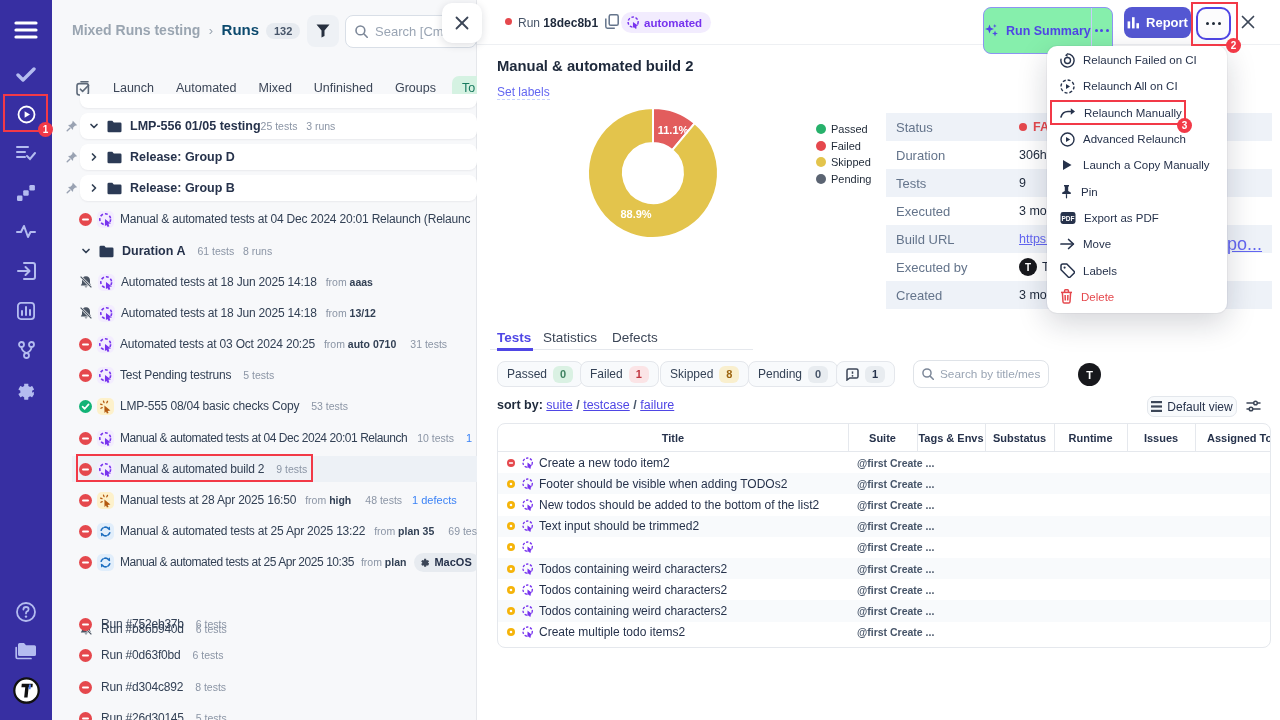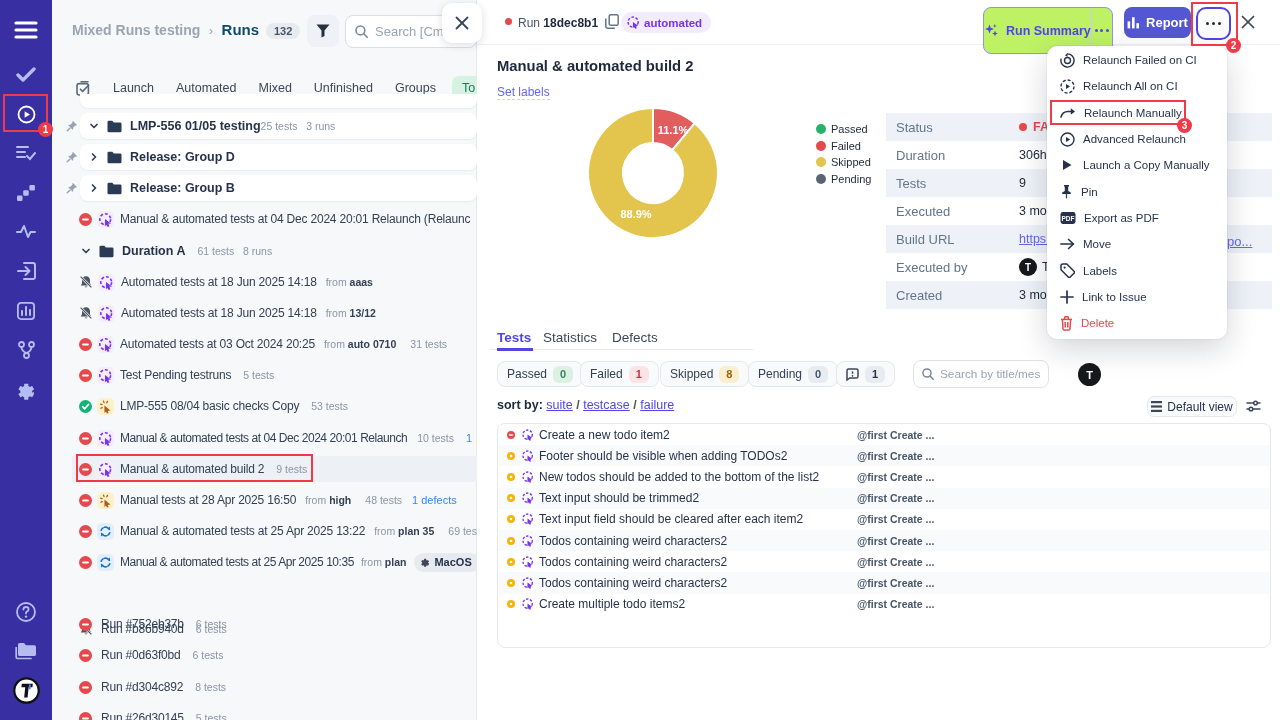--- a/index.html
+++ b/index.html
@@ -499,21 +499,21 @@
         <path d="M9.8 14.2 L2.4 14.2 Q0.8 14.2 0.8 12.6 L0.8 4.4"></path>
       </g>
     </svg>
   <div class="abs" style="left:144px; top:12px; height:21px; background:#f2ecfe; border-radius:11px; display:flex; align-items:center; padding:0 9px 0 6px; gap:4px;">
     <svg width="13" height="13" viewBox="0 0 17 17">
         <use href="#autoglyph"></use>
       </svg>
     <span style="font-size:11.5px; font-weight:700; color:#7733ee;">automated</span>
   </div>
 
-  <div class="abs" style="left:506px; top:7px; width:130px; height:47px; border:1px solid #8c95f2; border-radius:8px; display:flex; align-items:center; background:#bef264;">
+  <div class="abs" style="left:506px; top:7px; width:130px; height:47px; border:1px solid #8c95f2; border-radius:8px; display:flex; align-items:center; background:#86efac;">
     <div style="flex:1; display:flex; align-items:center; justify-content:center; gap:7px; border-right:1px solid #c7cdf8; height:100%;">
       <svg width="15" height="15" viewBox="0 0 15 15">
           <g fill="#4f46e5">
             <path d="M5.5 1.5 L6.7 4.8 L10 6 L6.7 7.2 L5.5 10.5 L4.3 7.2 L1 6 L4.3 4.8 Z"></path>
             <path d="M11 7.5 L11.8 9.7 L14 10.5 L11.8 11.3 L11 13.5 L10.2 11.3 L8 10.5 L10.2 9.7 Z"></path>
             <path d="M10.8 1 L11.3 2.4 L12.7 2.9 L11.3 3.4 L10.8 4.8 L10.3 3.4 L8.9 2.9 L10.3 2.4 Z"></path>
           </g>
         </svg>
       <span style="font-size:12.5px; font-weight:600; color:#4f46e5; white-space:nowrap;">Run Summary</span>
     </div>
@@ -589,21 +589,21 @@
       </div>
     <div class="inforow">
         <span class="il">Executed by</span>
         <span class="iv" style="display:flex; align-items:center; gap:5px;"><span style="width:18px;height:18px;border-radius:50%;background:#17181c;color:#fff;display:inline-flex;align-items:center;justify-content:center;font-size:10px;font-weight:700;">T</span>Tatiana</span>
       </div>
     <div class="inforow" style="background:#eef2f8;">
         <span class="il">Created</span>
         <span class="iv">3 months ago</span>
       </div>
   </div>
-  <div class="abs" style="left:750px; top:234px; font-size:13px; color:#6366f1; text-decoration:underline;">po...</div>
+  <div class="abs" style="left:750px; top:234px; font-size:18px; color:#6366f1; text-decoration:underline;">po...</div>
 
   <div class="abs" style="left:13px; top:328px; width:263px; height:22px; border-bottom:1px solid #e5e8ed;"></div>
   <div class="abs" style="left:20px; top:330px; font-size:13.5px; font-weight:700; color:#4f46e5;">Tests</div>
   <div class="abs" style="left:20px; top:348px; width:36px; height:2.5px; background:#4f46e5;"></div>
   <div class="abs" style="left:66px; top:330px; font-size:13.5px; color:#3c4657;">Statistics</div>
   <div class="abs" style="left:135px; top:330px; font-size:13.5px; color:#3c4657;">Defects</div>
 
   <div class="abs" style="left:20px; top:361px;"><span class="pill">Passed <span class="pillbadge" style="background:#daf1e3; color:#3f8261;">0</span></span></div>
   <div class="abs" style="left:103px; top:361px;"><span class="pill">Failed <span class="pillbadge" style="background:#fbe4e6; color:#c03540;">1</span></span></div>
   <div class="abs" style="left:183px; top:361px;"><span class="pill">Skipped <span class="pillbadge" style="background:#f9efce; color:#9c6410;">8</span></span></div>
@@ -639,20 +639,35 @@
   <svg class="abs" style="left:769px; top:399px;" width="15" height="14" viewBox="0 0 15 14">
       <g stroke="#3c4657" stroke-width="1.5" fill="none" stroke-linecap="round">
         <line x1="1" y1="4" x2="14" y2="4"></line>
         <line x1="1" y1="10" x2="14" y2="10"></line>
         <circle cx="9.5" cy="4" r="1.8" fill="#fff"></circle>
         <circle cx="5" cy="10" r="1.8" fill="#fff"></circle>
       </g>
     </svg>
 
   <div class="abs" style="left:20px; top:423px; width:774px; height:225px; border:1px solid #e5e8ed; border-radius:8px; overflow:hidden; background:#fff;">
+    <div style="height:28px; border-bottom:1px solid #e5e8ed; position:relative; font-size:12px; font-weight:700; color:#26324b;">
+      <span class="hb" style="left:350px;"></span>
+        <span class="hb" style="left:419px;"></span>
+        <span class="hb" style="left:487px;"></span>
+        <span class="hb" style="left:556px;"></span>
+        <span class="hb" style="left:629px;"></span>
+        <span class="hb" style="left:697px;"></span>
+      <span class="hc" style="left:0; width:350px;">Title</span>
+      <span class="hc" style="left:350px; width:69px;">Suite</span>
+      <span class="hc" style="left:419px; width:68px;">Tags &amp; Envs</span>
+      <span class="hc" style="left:487px; width:69px;">Substatus</span>
+      <span class="hc" style="left:556px; width:73px;">Runtime</span>
+      <span class="hc" style="left:629px; width:68px;">Issues</span>
+      <span class="hc" style="left:697px; width:110px; text-align:left; padding-left:12px; justify-content:flex-start;">Assigned To</span>
+    </div>
     <div class="trow">
         <svg class="tst" width="8" height="8" viewBox="0 0 13 13">
           <use href="#fail"></use>
         </svg>
         <svg class="tty" width="12" height="12" viewBox="0 0 17 17">
           <use href="#autoglyph"></use>
         </svg>
         <span class="ttl">Create a new todo item2</span>
         <span class="tsuite">@first Create ...</span>
       </div>
@@ -686,21 +701,20 @@
         <span class="ttl">Text input should be trimmed2</span>
         <span class="tsuite">@first Create ...</span>
       </div>
     <div class="trow">
         <svg class="tst" width="8" height="8" viewBox="0 0 13 13">
           <use href="#skip"></use>
         </svg>
         <svg class="tty" width="12" height="12" viewBox="0 0 17 17">
           <use href="#autoglyph"></use>
         </svg>
-        <span class="ttl">Text input field should be cleared after each item2</span>
         <span class="tsuite">@first Create ...</span>
       </div>
     <div class="trow" style="background:#f8fafc;">
         <svg class="tst" width="8" height="8" viewBox="0 0 13 13">
           <use href="#skip"></use>
         </svg>
         <svg class="tty" width="12" height="12" viewBox="0 0 17 17">
           <use href="#autoglyph"></use>
         </svg>
         <span class="ttl">Todos containing weird characters2</span>
@@ -779,26 +793,20 @@
   <div class="mi"><svg width="15" height="12" viewBox="0 0 15 12">
         <g stroke="#26324b" stroke-width="1.7" fill="none" stroke-linecap="round" stroke-linejoin="round">
           <line x1="1" y1="6" x2="13" y2="6"></line>
           <path d="M8.6 1.5 L13.4 6 L8.6 10.5"></path>
         </g>
       </svg>Move</div>
   <div class="mi"><svg width="15" height="15" viewBox="0 0 15 15">
         <path d="M1 2.8 Q1 1 2.8 1 L6.8 1 L14 8.2 Q15 9.2 14 10.2 L10.2 14 Q9.2 15 8.2 14 L1 6.8 Z" fill="none" stroke="#26324b" stroke-width="1.5"></path>
         <circle cx="4.6" cy="4.6" r="1.1" fill="#26324b"></circle>
       </svg>Labels</div>
-  <div class="mi"><svg width="14" height="14" viewBox="0 0 14 14">
-        <g stroke="#26324b" stroke-width="1.7" stroke-linecap="round">
-          <line x1="7" y1="1" x2="7" y2="13"></line>
-          <line x1="1" y1="7" x2="13" y2="7"></line>
-        </g>
-      </svg>Link to Issue</div>
   <div class="mi" style="color:#e5484d;"><svg width="13" height="15" viewBox="0 0 13 15">
         <g fill="none" stroke="#e5484d" stroke-width="1.5">
           <path d="M1 3.4 L12 3.4"></path>
           <path d="M4.6 3.2 L4.6 1.6 Q4.6 0.8 5.4 0.8 L7.6 0.8 Q8.4 0.8 8.4 1.6 L8.4 3.2"></path>
           <path d="M2.4 3.6 L3 12.8 Q3.1 14 4.3 14 L8.7 14 Q9.9 14 10 12.8 L10.6 3.6"></path>
           <line x1="5.1" y1="6" x2="5.3" y2="11.5"></line>
           <line x1="7.9" y1="6" x2="7.7" y2="11.5"></line>
         </g>
       </svg>Delete</div>
 </div>

